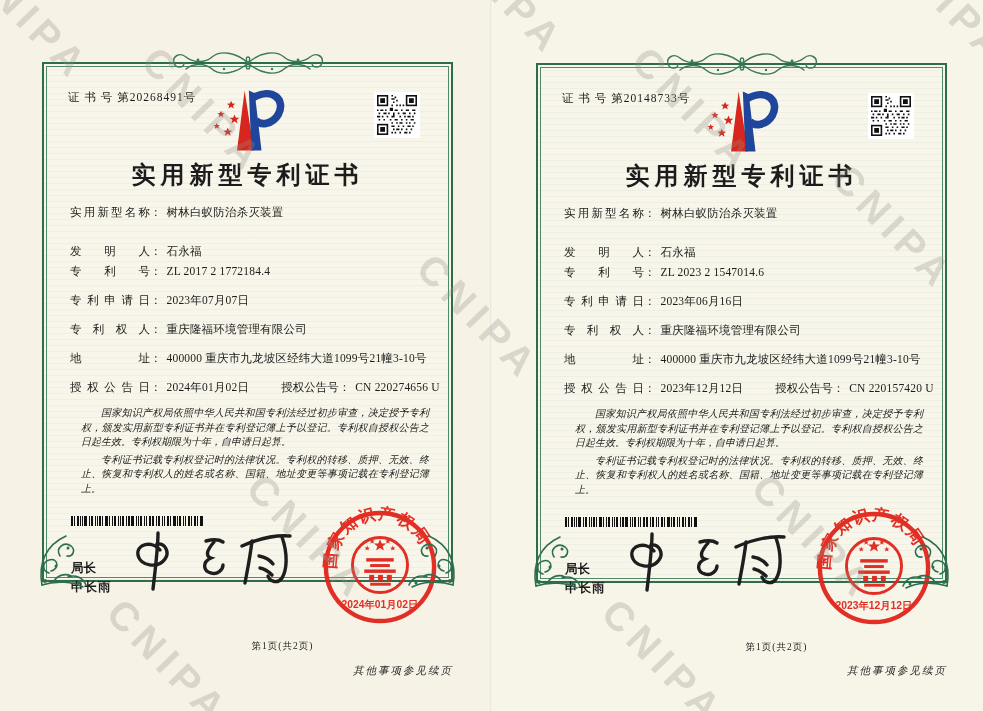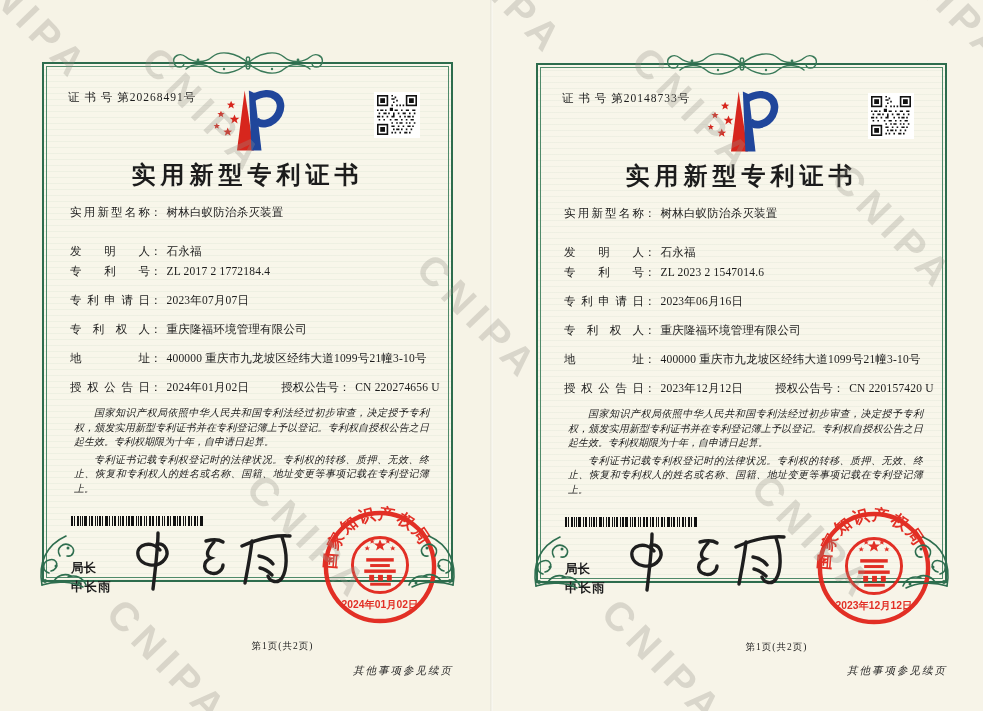--- a/index.html
+++ b/index.html
@@ -52,21 +52,21 @@
   .row{position:absolute;left:26px;font-size:11.5px;white-space:nowrap;}
   .row-label{display:inline-block;width:80px;text-align:justify;text-align-last:justify;}
   .row-colon{display:inline-block;}
   .row-value{margin-left:5px;letter-spacing:0.2px;}
   .r1{top:141px;} .r2{top:180px;} .r3{top:200px;} .r4{top:229px;}
   .r5{top:258px;} .r6{top:287px;} .r7{top:316px;}
   .grant2{margin-left:32px;}
 
   .paras{position:absolute;left:25px;top:342px;width:360px;
     font-size:10px;font-style:italic;line-height:1.45;text-align:justify;color:#222;}
-  .paras p{margin:0 0 3px 5px;text-indent:2em;font-family:Liberation Serif, serif;}
+  .paras p{margin:0 0 3px 12px;text-indent:2em;font-family:Liberation Serif, serif;}
 
   .barcode{position:absolute;left:27px;top:452px;width:133px;height:10px;}
   .comm-title{position:absolute;left:27px;top:496px;
     font-family:"Liberation Sans","DejaVu Sans",sans-serif;font-weight:bold;font-size:12.5px;}
   .comm-name{position:absolute;left:27px;top:515px;
     font-family:"Liberation Sans","DejaVu Sans",sans-serif;font-weight:bold;font-size:12.5px;letter-spacing:1px;}
   .signature{position:absolute;left:80px;top:464px;width:190px;height:66px;}
   .seal{position:absolute;left:277px;top:444px;width:118px;height:118px;opacity:0.95;}
   .seal text{font-family:"Liberation Sans","DejaVu Sans",sans-serif;}
   .page-footer{position:absolute;left:0;top:576px;width:100%;text-align:center;

